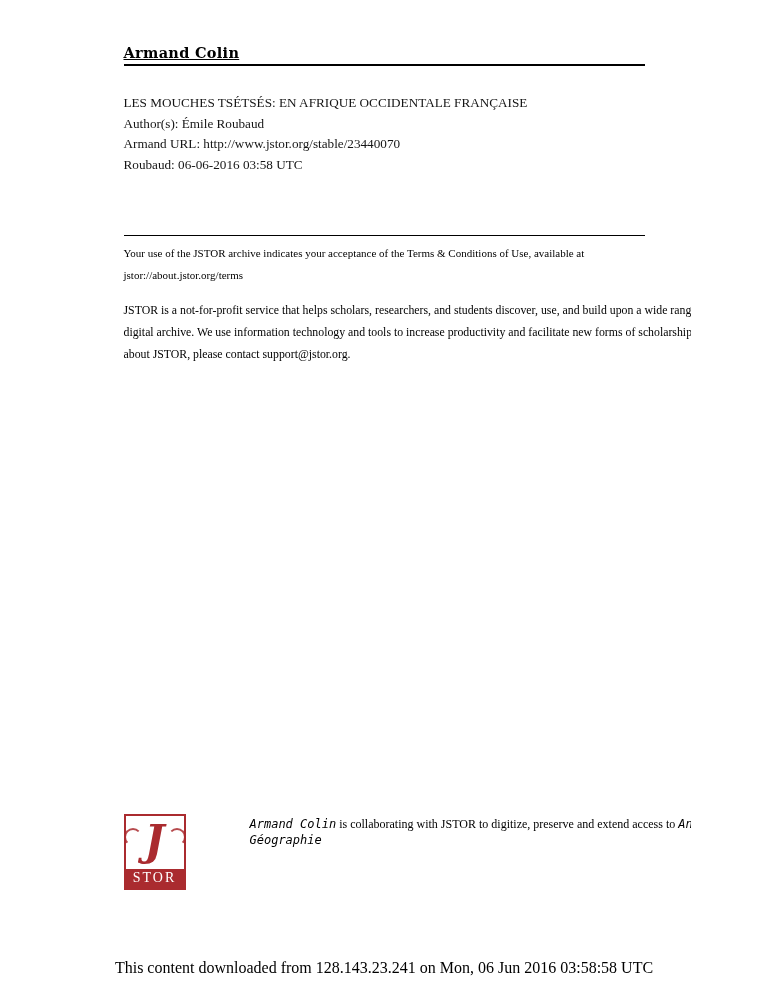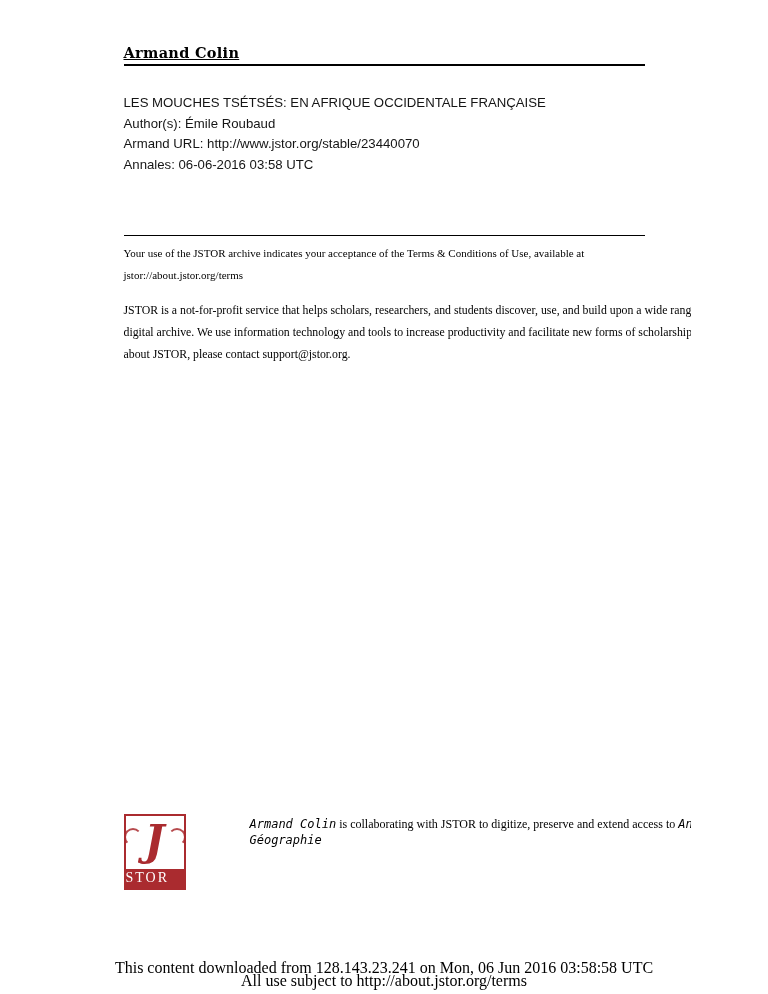--- a/index.html
+++ b/index.html
@@ -31,21 +31,21 @@
     letter-spacing: 0.3px;
     text-decoration: underline;
   }
 
   
   .meta {
     position: absolute;
     left: 46px;
     right: 40px;
     top: 93px;
-    font-family: Liberation Sans, sans-serif;
+    font-family: Liberation Serif, serif;
     font-size: 13.2px;
     line-height: 20.5px;
     color: #151515;
     white-space: nowrap;
   }
   .meta .italic { font-style: italic; }
 
   
   .rule2 {
     position: absolute;
@@ -117,21 +117,21 @@
     line-height: 1;
     color: var(--logo-color);
     margin-top: -4px;
   }
   .logo-band {
     background: var(--logo-color);
     color: #ffffff;
     font-family: "Liberation Serif", serif;
     font-size: 14px;
     letter-spacing: 2px;
-    text-align: left;
+    text-align: center;
     padding: 1px 0 2px 0;
   }
 
   
   .collab {
     position: absolute;
     left: 143px;
     top: 816px;
     width: 565px;
     font-family: "Liberation Serif", serif;
@@ -163,21 +163,21 @@
 <div class="page">
 
   <div class="pub-header">
     <span class="pub-name">Armand Colin</span>
   </div>
 
   <div class="meta">
     <div>LES MOUCHES TSÉTSÉS: EN AFRIQUE OCCIDENTALE FRANÇAISE</div>
     <div><span>Author(s): </span><span>Émile Roubaud</span></div>
     <div><span>Armand URL: </span><span>http://www.jstor.org/stable/23440070</span></div>
-    <div><span>Annales: </span><span>06-06-2016 03:58 UTC</span></div>
+    <div><span>Roubaud: </span><span>06-06-2016 03:58 UTC</span></div>
   </div>
 
   <div class="rule2"></div>
 
   <div class="terms">
     <div>Your use of the JSTOR archive indicates your acceptance of the Terms &amp; Conditions of Use, available at</div>
     <div>jstor://about.jstor.org/terms</div>
   </div>
 
   <div class="about">JSTOR is a not-for-profit service that helps scholars, researchers, and students discover, use, and build upon a wide range of content in a trusted digital archive. We use information technology and tools to increase productivity and facilitate new forms of scholarship. For more information about JSTOR, please contact support@jstor.org.</div>
@@ -188,16 +188,15 @@
     </div>
     <div class="logo-band">STOR</div>
   </div>
 
   <div class="collab">
     <span class="tw-italic">Armand Colin</span><span> is collaborating with JSTOR to digitize, preserve and extend access to </span><span class="tw-italic">Annales de Géographie</span>
   </div>
 
   <div class="footer">
     <div>This content downloaded from 128.143.23.241 on Mon, 06 Jun 2016 03:58:58 UTC</div>
-    <div>All use subject to http://about.jstor.org/terms</div>
   </div>
 
 </div>
 
 </body></html>

